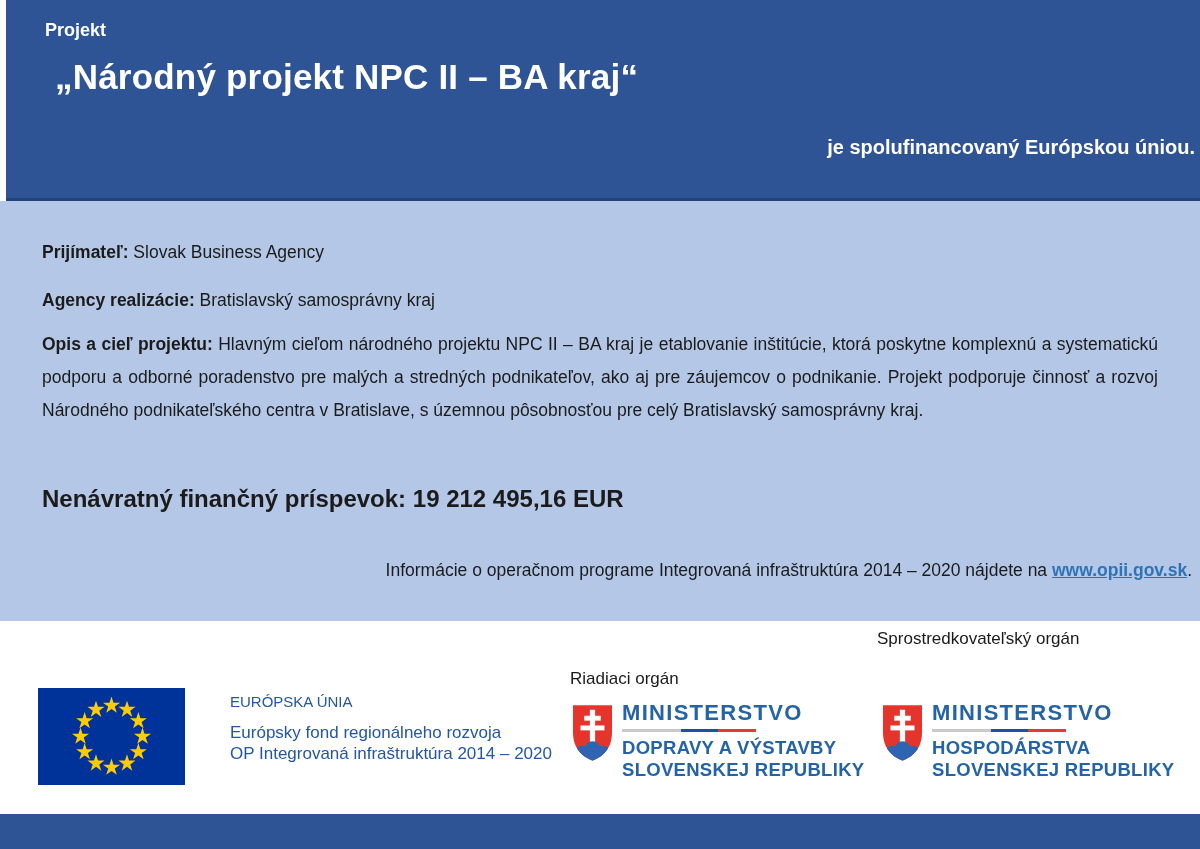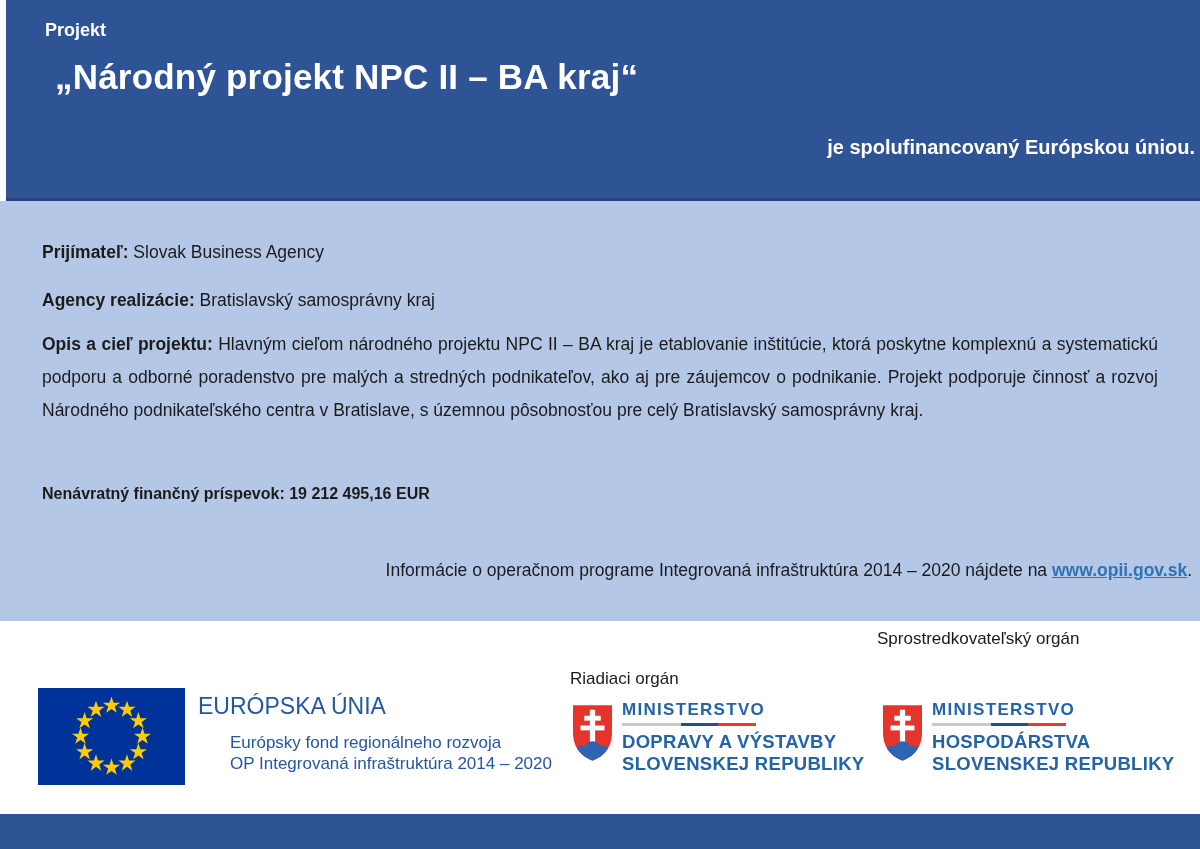--- a/index.html
+++ b/index.html
@@ -60,21 +60,21 @@
   .para {
     position:absolute;
     left:42px; right:42px; top:127px;
     text-align:justify;
     line-height:33px;
   }
   .lbl { font-weight:bold;text-align:right; }
   .contribution {
     position:absolute;
     left:42px; top:284px;
-    font-size:16px;
+    font-size:24px;
     font-weight:bold;
   }
   .infoline {
     position:absolute;
     right:8px; top:359px;
     font-size:17.5px;
     text-align:center;
   }
   .infoline a {
     color:#2E74B5;
@@ -93,30 +93,30 @@
   }
   .authority-label { position:absolute; top:8px; font-size:17px; }
   .authority-managing { left:570px;margin-top:40px; }
   .authority-intermediate { left:877px; }
 
   .eu-flag { position:absolute; left:38px; top:67px; width:147px; height:97px; }
   .eu-text {
     position:absolute; left:198px; top:72px;
     color:#2456A4;
   }
-  .eu-text .l1 { font-size:23px; margin-bottom:12px; }
+  .eu-text .l1 { font-size:15px; margin-bottom:12px;margin-left:32px; }
   .eu-text .l2, .eu-text .l3 { font-size:17px; line-height:21px;margin-left:32px; }
 
   .ministry { position:absolute; top:79px; }
   .ministry-transport { left:570px; }
   .ministry-economy   { left:880px; }
   .coat { position:absolute; left:0; top:2px; width:45px; height:62px; }
   .min-text { position:absolute; left:52px; top:0; color:#2463A6; white-space:nowrap; }
   .min-l1 {
-    font-size:17px; font-weight:600; letter-spacing:1.3px;
+    font-size:22px; font-weight:600; letter-spacing:1.3px;
   }
   .tricolor {
     height:3px; width:134px; margin:3px 0 5px 0;
     background:linear-gradient(to right,
       #C9C9C9 0%, #C9C9C9 44%,
       #1F4FA0 44%, #1F4FA0 72%,
       #E03C31 72%, #E03C31 100%);
   }
   .min-l2, .min-l3 { font-size:18.5px; font-weight:bold; letter-spacing:0.3px; line-height:22px; }
 

